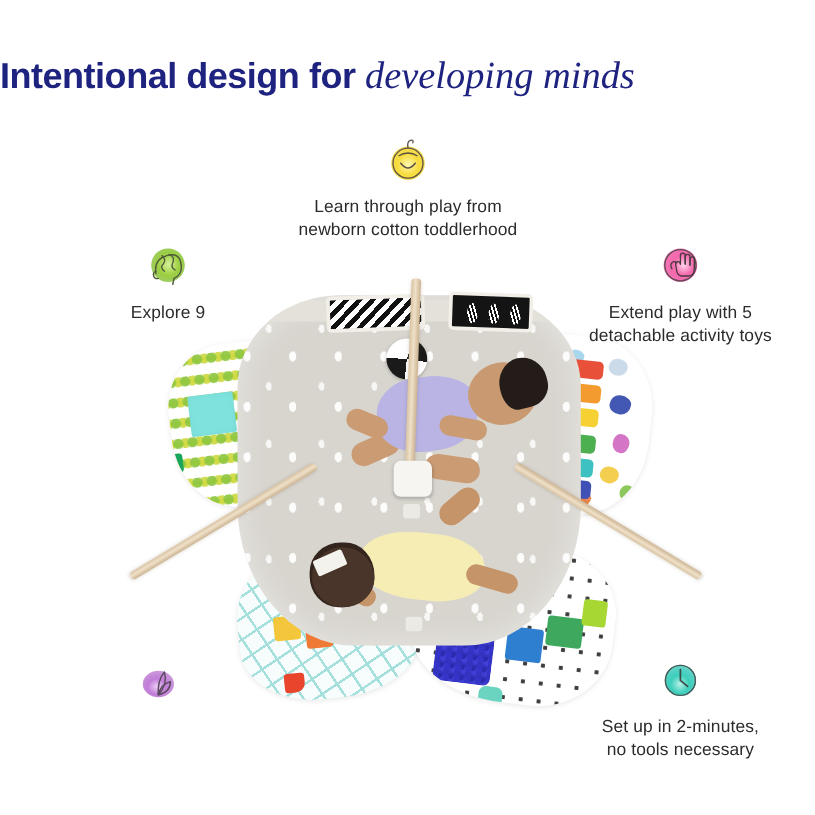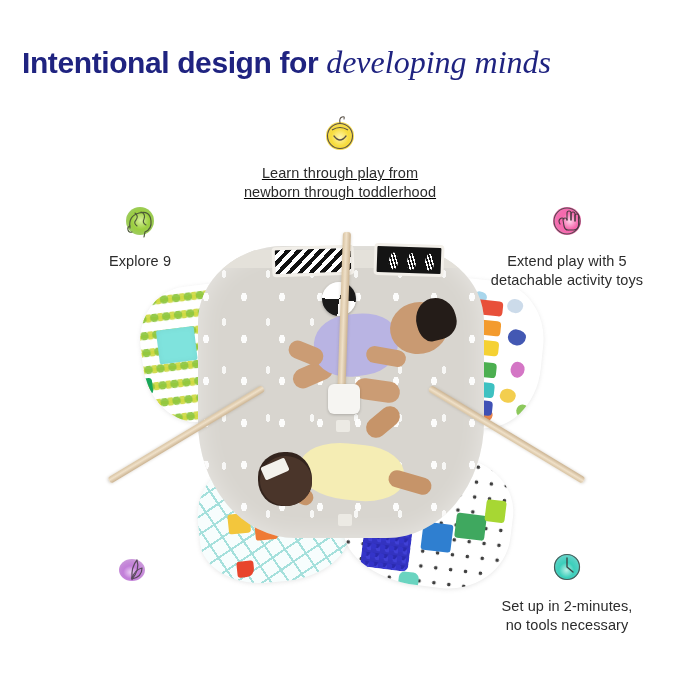--- a/index.html
+++ b/index.html
@@ -19,21 +19,20 @@
     height: 679px;
     background: #ffffff;
   }
 
   
   #headline {
     position: absolute;
     top: 44px;
     left: 0;
     width: 573px;
-    text-align: center;
     color: #1f2380;
     white-space: nowrap;
   }
   #headline .hl-main {
     font-family: "Liberation Sans", sans-serif;
     font-size: 30px;
     font-weight: 700;
     letter-spacing: -0.4px;
   }
   #headline .hl-em {
@@ -60,21 +59,21 @@
   .feature .f-text {
     font-family: "Liberation Sans", sans-serif;
     font-size: 14.5px;
     line-height: 19px;
     color: #2b2b2b;
     font-weight: 400;
     letter-spacing: 0.1px;
   }
   .feature .f-text span { display: block; white-space: nowrap; }
 
-  #feature-top    { left: 225px; top: 110px; text-decoration: underline; }
+  #feature-top    { left: 225px; top: 110px; }
   #feature-left   { left: 25px;  top: 198px; }
   #feature-right  { left: 452px; top: 198px; }
   #feature-bleft  { left: 18px;  top: 543px; }
   #feature-bright { left: 452px; top: 543px; }
 
   
   #photo {
     position: absolute;
     left: 140px;
     top: 238px;
@@ -465,21 +464,21 @@
         </defs>
         <circle cx="23" cy="26" r="14" fill="url(#gYellow)"></circle>
         <circle cx="23" cy="26" r="12.5" fill="none" stroke="#5a5248" stroke-width="1.1"></circle>
         <path d="M15 20 q8 -5 16 0" fill="none" stroke="#5a5248" stroke-width="1.1"></path>
         <path d="M17 26 q6 8 12 0" fill="none" stroke="#5a5248" stroke-width="1.3" stroke-linecap="round"></path>
         <path d="M23 13 q-1 -5 2 -6 q3 -1 2 2" fill="none" stroke="#5a5248" stroke-width="1.1" stroke-linecap="round"></path>
       </svg>
     </div>
     <div class="f-text">
       <span>Learn through play from</span>
-      <span>newborn through toddlerhood</span>
+      <span>newborn cotton toddlerhood</span>
     </div>
   </div>
 
   <div class="feature" id="feature-left">
     <div class="f-icon">
       <svg viewBox="0 0 46 46">
         <defs>
           <radialGradient id="gGreen" cx="52%" cy="48%" r="58%">
             <stop offset="0%" stop-color="#d6ef9a"></stop>
             <stop offset="55%" stop-color="#9ccf3f"></stop>

